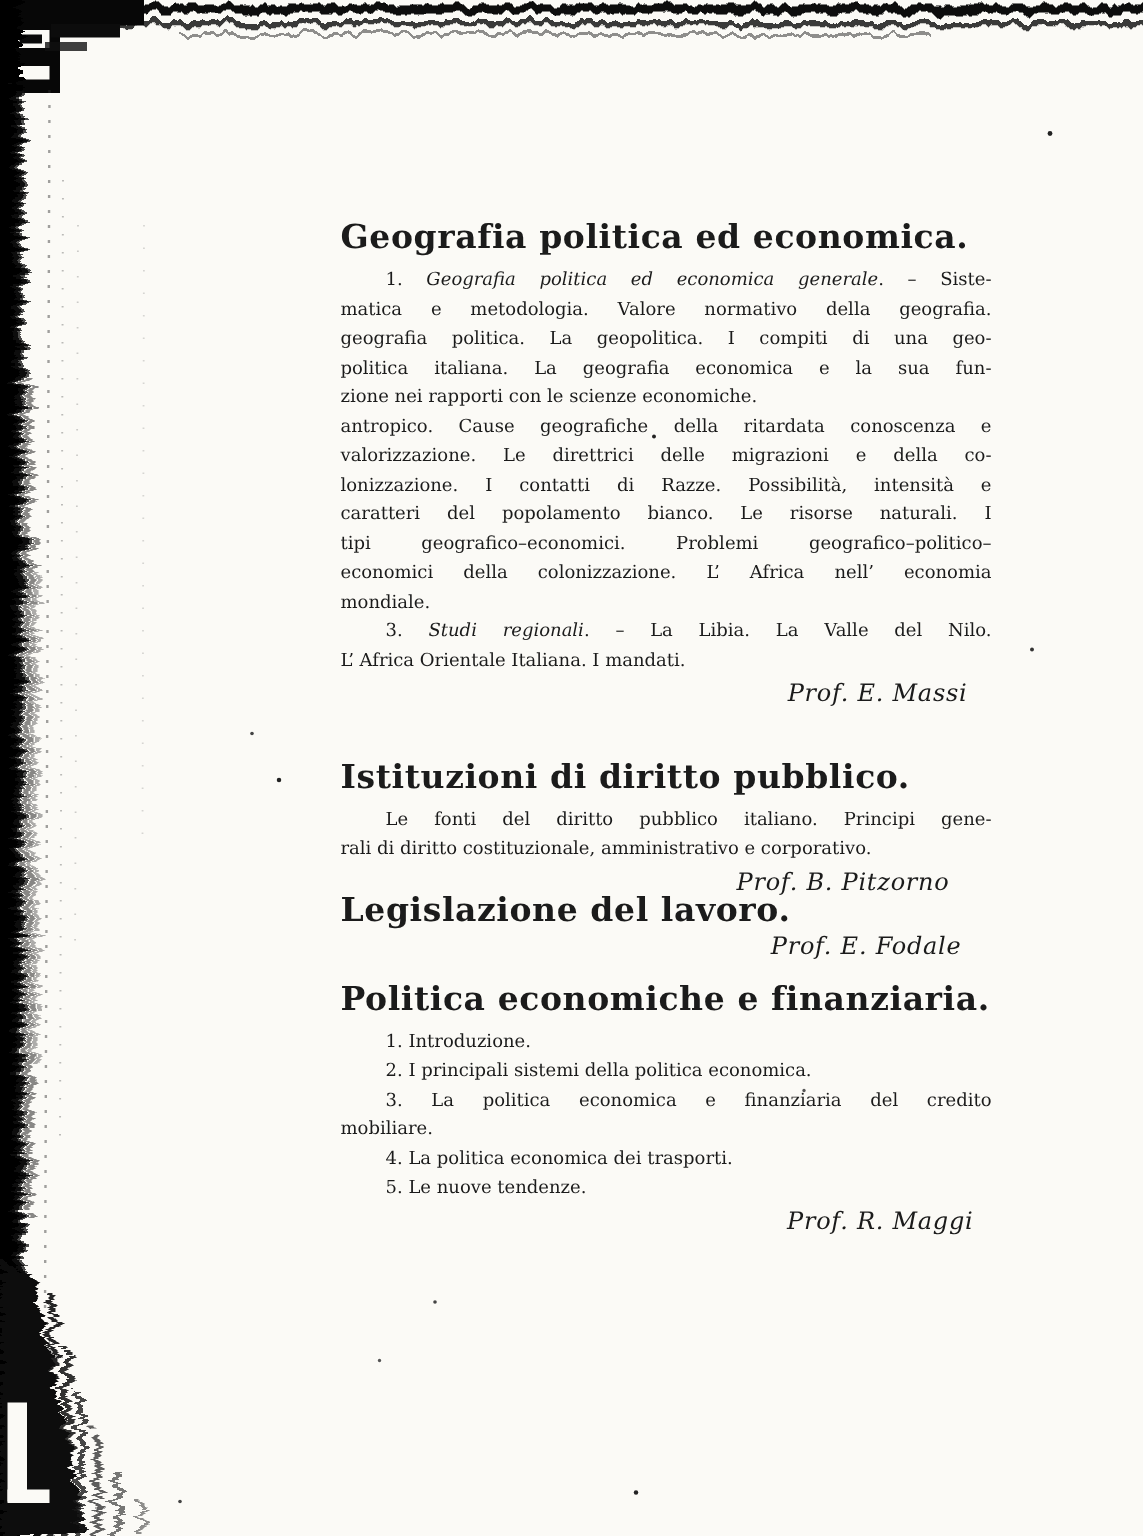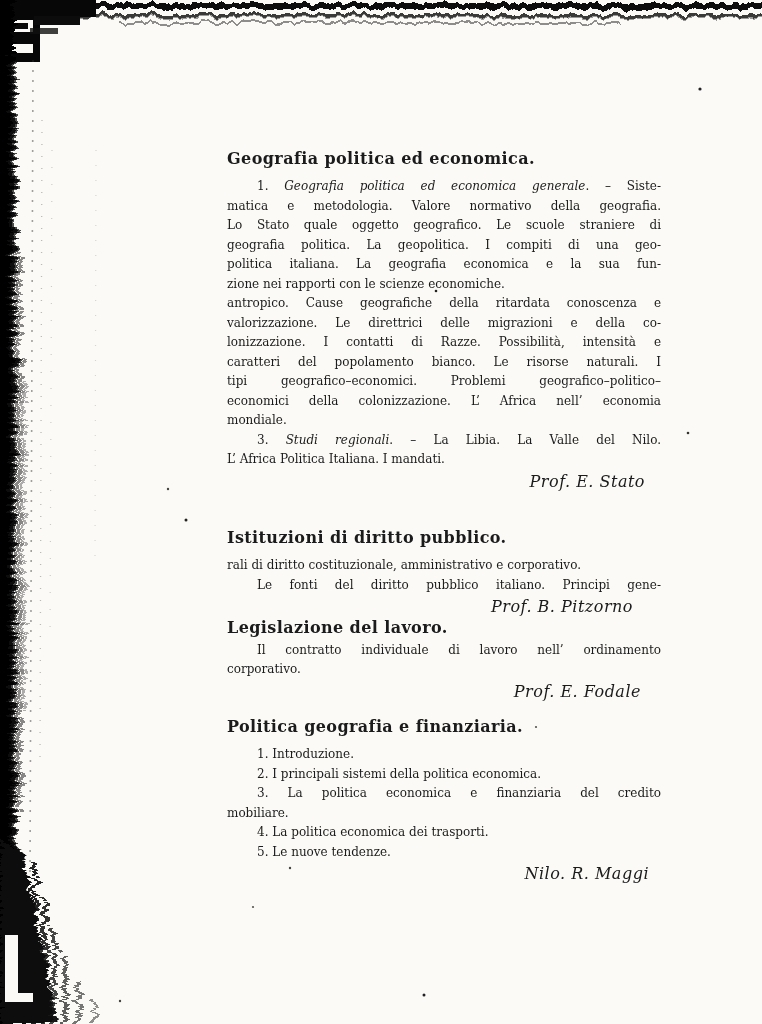--- a/index.html
+++ b/index.html
@@ -16,21 +16,21 @@
     text-align:center; font-size:15px; letter-spacing:2px;
     font-weight:bold;
   }
   .content{position:absolute; top:148px; left:227px; width:434px;}
   .course-section{margin:0;}
   .course-section:nth-of-type(2){margin-top:36px;}
   .course-section:nth-of-type(3){}
   .course-section:nth-of-type(4){margin-top:15px;}
   .section-heading{
     margin:0 0 8px 0;
-    font-size:16px; line-height:21px; font-weight:bold;
+    font-size:22px; line-height:21px; font-weight:bold;
     letter-spacing:.4px;
     font-family:"DejaVu Serif", serif;
   }
   .course-section:nth-of-type(3) .section-heading{margin-bottom:3px;}
   .paragraph{margin:0;}
   .line{
     font-size:12px; line-height:19.5px;
     white-space:normal;
   }
   .line.ind{text-indent:30px;}
@@ -118,80 +118,73 @@
   </svg>
 
 
   <div class="content">
   <section class="course-section">
     <h2 class="section-heading">Geografia politica ed economica.</h2>
     <div class="section-body">
           <div class="paragraph">
             <div class="line ind just">1. <i>Geografia politica ed economica generale</i>. – Siste-</div>
             <div class="line just">matica e metodologia. Valore normativo della geografia.</div>
-            <div class="line just">Lo Stato quale oggetto geografico. Le scuole straniere di</div>
             <div class="line just">geografia politica. La geopolitica. I compiti di una geo-</div>
             <div class="line just">politica italiana. La geografia economica e la sua fun-</div>
             <div class="line">zione nei rapporti con le scienze economiche.</div>
           </div>
           <div class="paragraph">
             <div class="line just">antropico. Cause geografiche della ritardata conoscenza e</div>
             <div class="line just">valorizzazione. Le direttrici delle migrazioni e della co-</div>
             <div class="line just">lonizzazione. I contatti di Razze. Possibilità, intensità e</div>
             <div class="line just">caratteri del popolamento bianco. Le risorse naturali. I</div>
             <div class="line just">tipi geografico–economici. Problemi geografico–politico–</div>
             <div class="line just">economici della colonizzazione. L’ Africa nell’ economia</div>
             <div class="line">mondiale.</div>
           </div>
           <div class="paragraph">
             <div class="line ind just">3. <i>Studi regionali</i>. – La Libia. La Valle del Nilo.</div>
-            <div class="line">L’ Africa Politica Italiana. I mandati.</div>
+            <div class="line">L’ Africa Orientale Italiana. I mandati.</div>
           </div>
         </div>
-    <div class="signature">Prof. E. Stato</div>
+    <div class="signature">Prof. E. Massi</div>
   </section>
 
   <section class="course-section">
     <h2 class="section-heading">Istituzioni di diritto pubblico.</h2>
     <div class="section-body">
           <div class="paragraph">
+            <div class="line ind just">Le fonti del diritto pubblico italiano. Principi gene-</div>
             <div class="line">rali di diritto costituzionale, amministrativo e corporativo.</div>
-            <div class="line ind just">Le fonti del diritto pubblico italiano. Principi gene-</div>
           </div>
         </div>
     <div class="signature">Prof. B. Pitzorno</div>
   </section>
 
   <section class="course-section">
     <h2 class="section-heading">Legislazione del lavoro.</h2>
-    <div class="section-body">
-          <div class="paragraph">
-            <div class="line ind just">Il contratto individuale di lavoro nell’ ordinamento</div>
-            <div class="line">corporativo.</div>
-          </div>
-        </div>
     <div class="signature">Prof. E. Fodale</div>
   </section>
 
   <section class="course-section">
-    <h2 class="section-heading">Politica geografia e finanziaria.</h2>
+    <h2 class="section-heading">Politica economiche e finanziaria.</h2>
     <div class="section-body">
           <div class="paragraph">
             <div class="line ind">1. Introduzione.</div>
           </div>
           <div class="paragraph">
             <div class="line ind">2. I principali sistemi della politica economica.</div>
           </div>
           <div class="paragraph">
             <div class="line ind just">3. La politica economica e finanziaria del credito</div>
             <div class="line">mobiliare.</div>
           </div>
           <div class="paragraph">
             <div class="line ind">4. La politica economica dei trasporti.</div>
           </div>
           <div class="paragraph">
             <div class="line ind">5. Le nuove tendenze.</div>
           </div>
         </div>
-    <div class="signature">Nilo. R. Maggi</div>
+    <div class="signature">Prof. R. Maggi</div>
   </section>
 </div>
 </div>
 
 </body></html>

